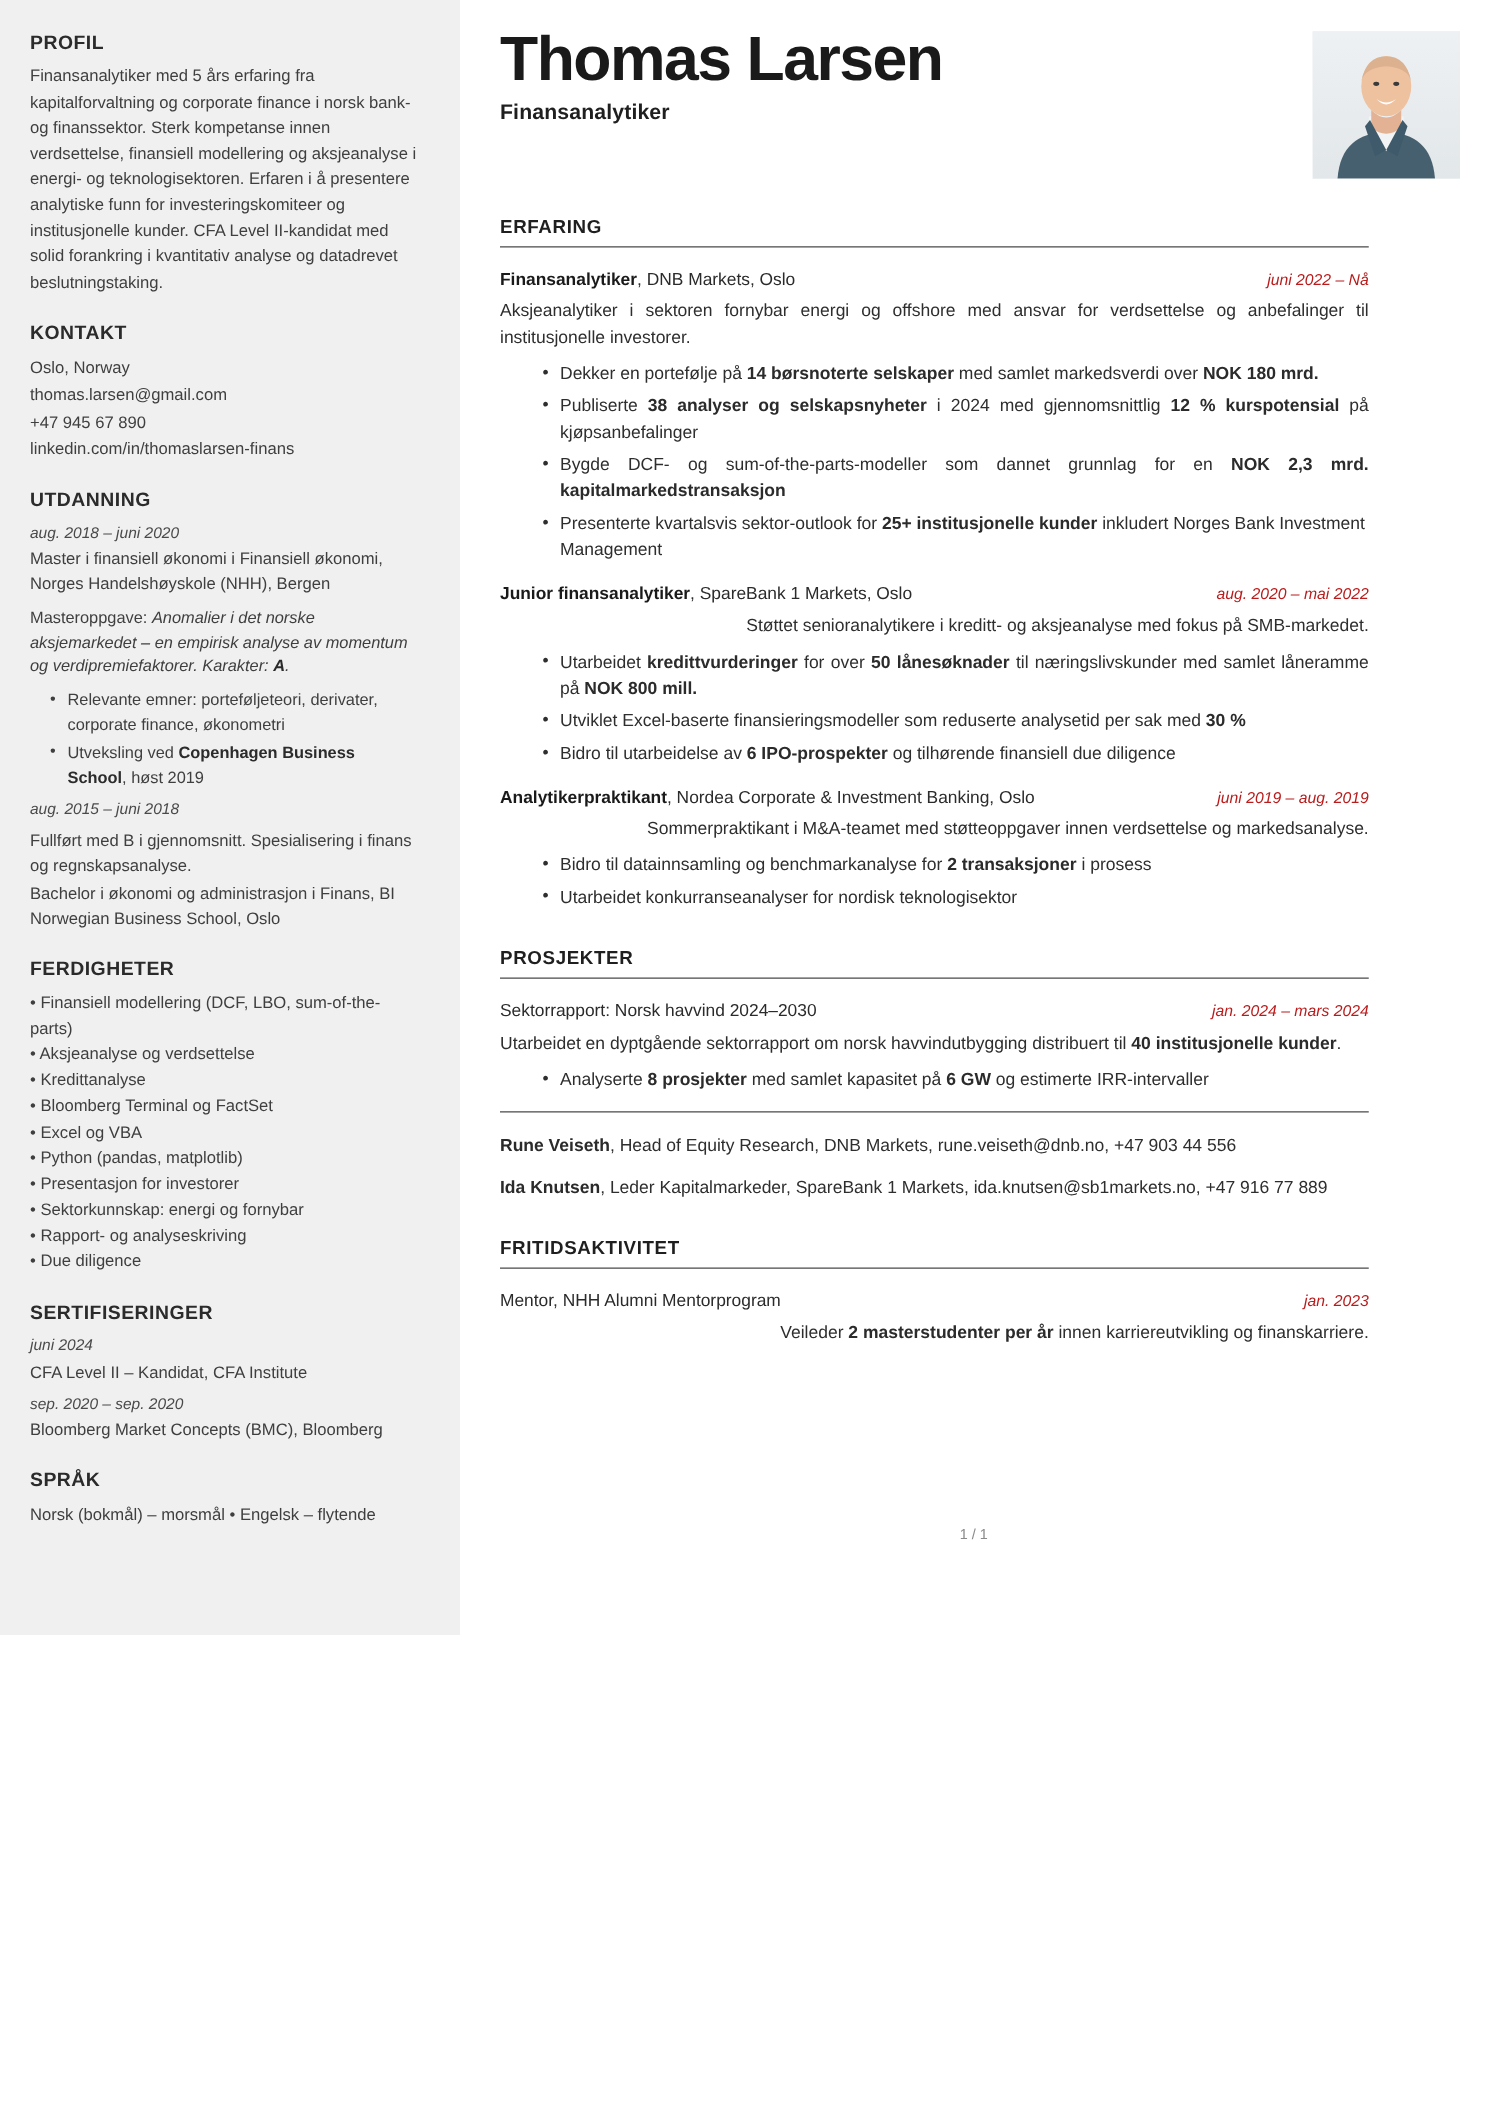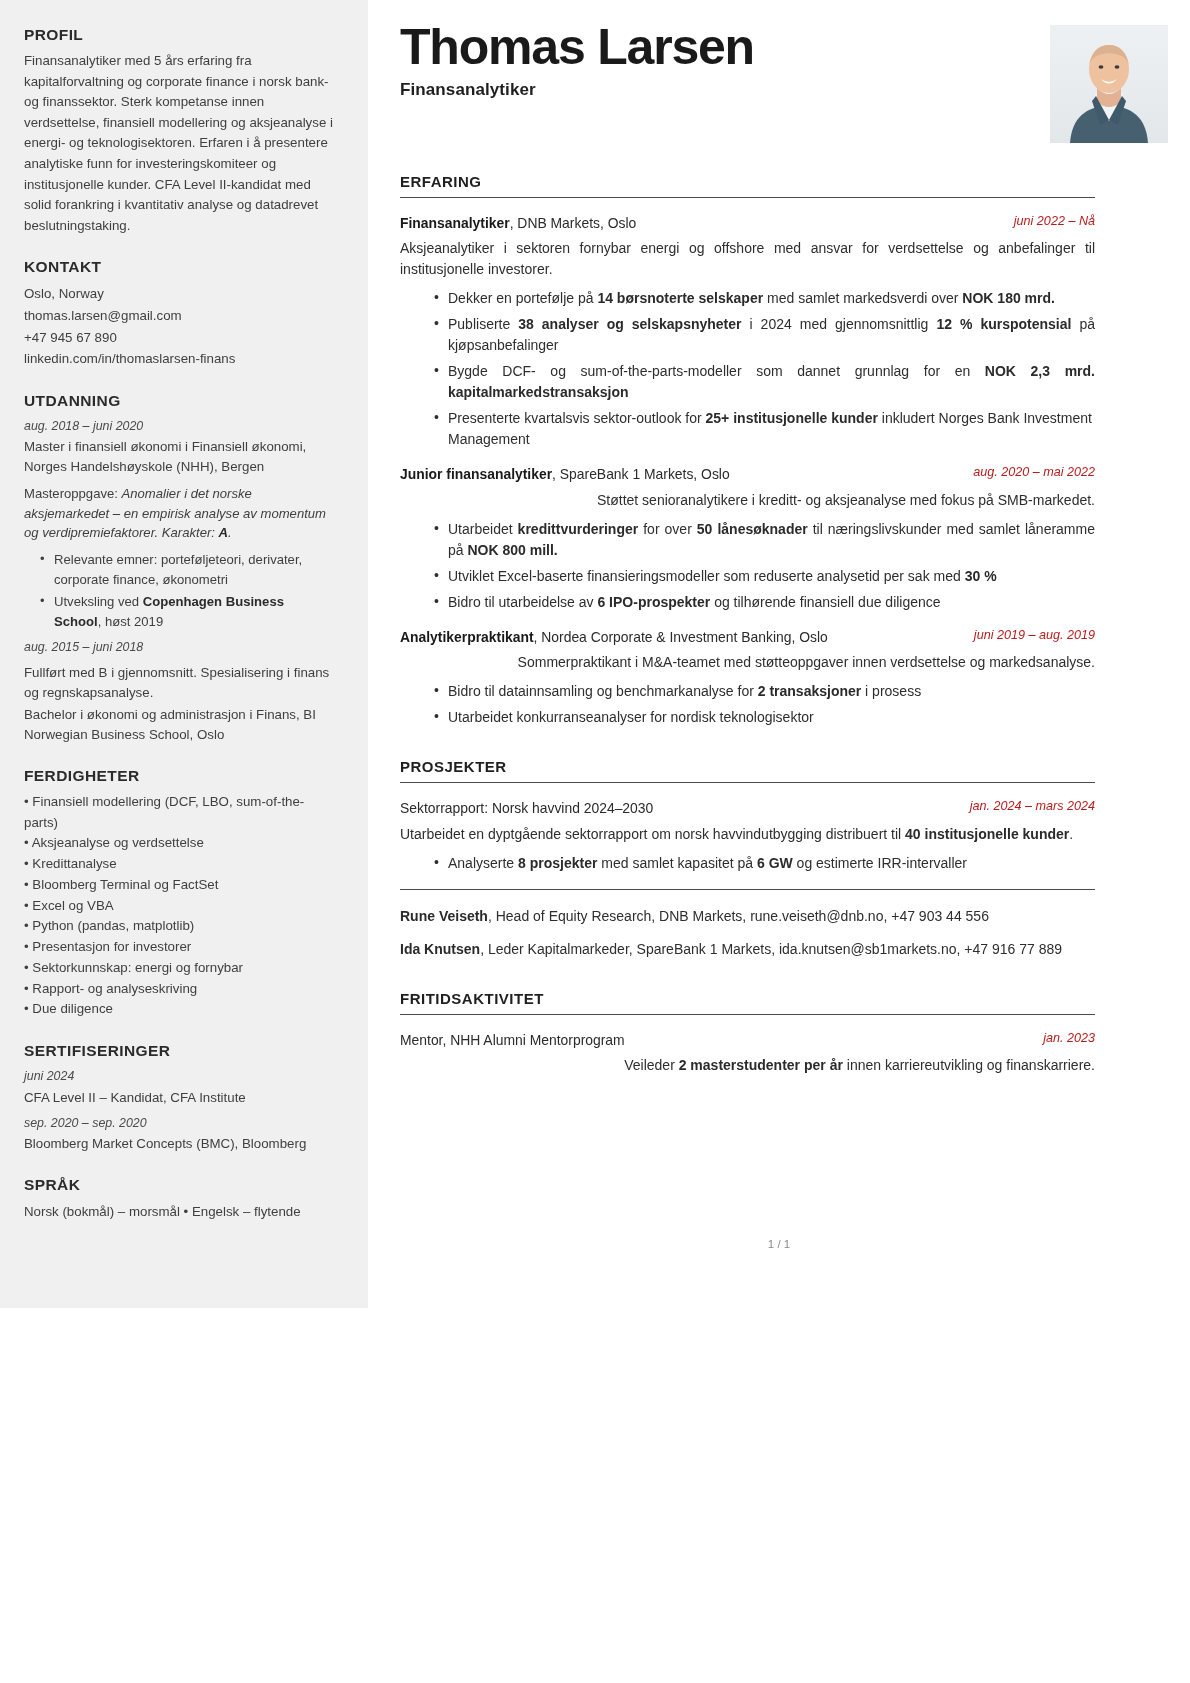--- a/index.html
+++ b/index.html
@@ -141,21 +141,21 @@
   .sec-rule {
     border-bottom: 1.3px solid #4a4a4a;
     margin-top: 7px;
     margin-bottom: 16px;
   }
 
   .entry { margin-bottom: 15px; }
   .entry-head {
     display: flex;
     justify-content: space-between;
-    align-items: flex-start;
+    align-items: center;
     gap: 16px;
   }
   .entry-title {
     font-size: 13.9px;
     color: #2b2b2b;
     line-height: 1.4;
   }
   .entry-title b { font-weight: bold; color: #1a1a1a; }
   .entry-date {
     font-size: 12.6px;
@@ -194,21 +194,21 @@
   }
   ul.bullets li.nj { text-align: left; }
   .ref-line {
     font-size: 14px;
     line-height: 1.5;
     color: #2e2e2e;
     margin-bottom: 12px;
   }
   .footer {
     position: absolute;
-    bottom: 58px;
+    bottom: 74px;
     left: 0; right: 0;
     text-align: center;
     font-size: 11.5px;
     color: #8a8a8a;
   }
 </style>
 </head>
 <body>
 
 <div class="page">

